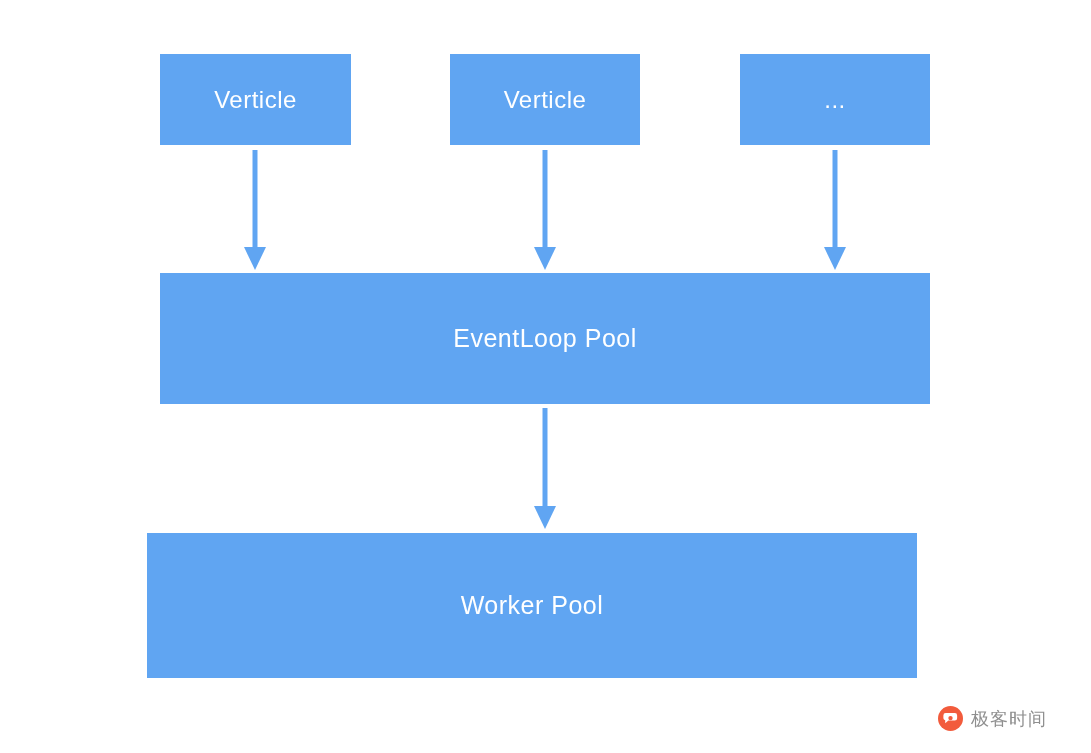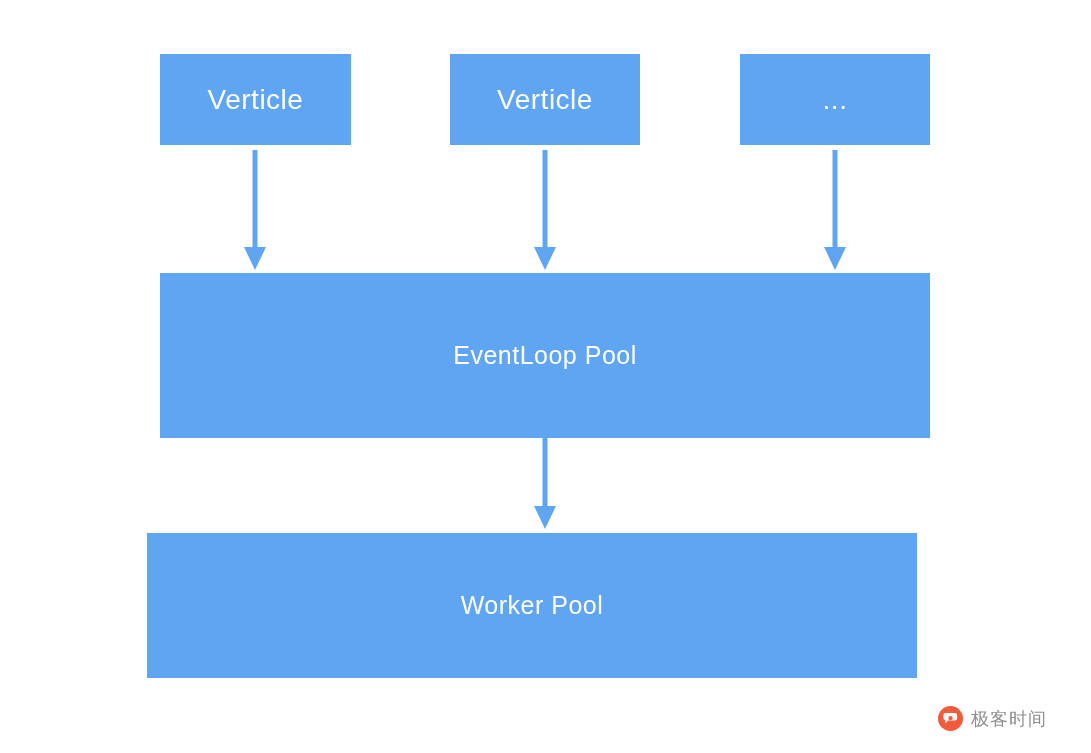--- a/index.html
+++ b/index.html
@@ -15,27 +15,27 @@
     background: #ffffff;
     overflow: hidden;
   }
   .box {
     position: absolute;
     background: var(--box-blue, #60a5f2);
     color: var(--text-white, #ffffff);
     display: flex;
     align-items: center;
     justify-content: center;
-    font-size: 28px;
+    font-size: 24px;
     letter-spacing: 0.5px;
   }
   .box-verticle-1 { left: 160px; top: 54px;  width: 191px; height: 91px; }
   .box-verticle-2 { left: 450px; top: 54px;  width: 190px; height: 91px; }
   .box-verticle-3 { left: 740px; top: 54px;  width: 190px; height: 91px; }
-  .box-eventloop  { left: 160px; top: 273px; width: 770px; height: 165px; font-size: 25px; }
+  .box-eventloop  { left: 160px; top: 273px; width: 770px; height: 131px; font-size: 25px; }
   .box-worker     { left: 147px; top: 533px; width: 770px; height: 145px; font-size: 25px; }
   .arrow-layer {
     position: absolute;
     left: 0; top: 0;
     width: 1091px;
     height: 753px;
     pointer-events: none;
     color: var(--arrow-blue, #60a5f2);
   }
   .watermark {

